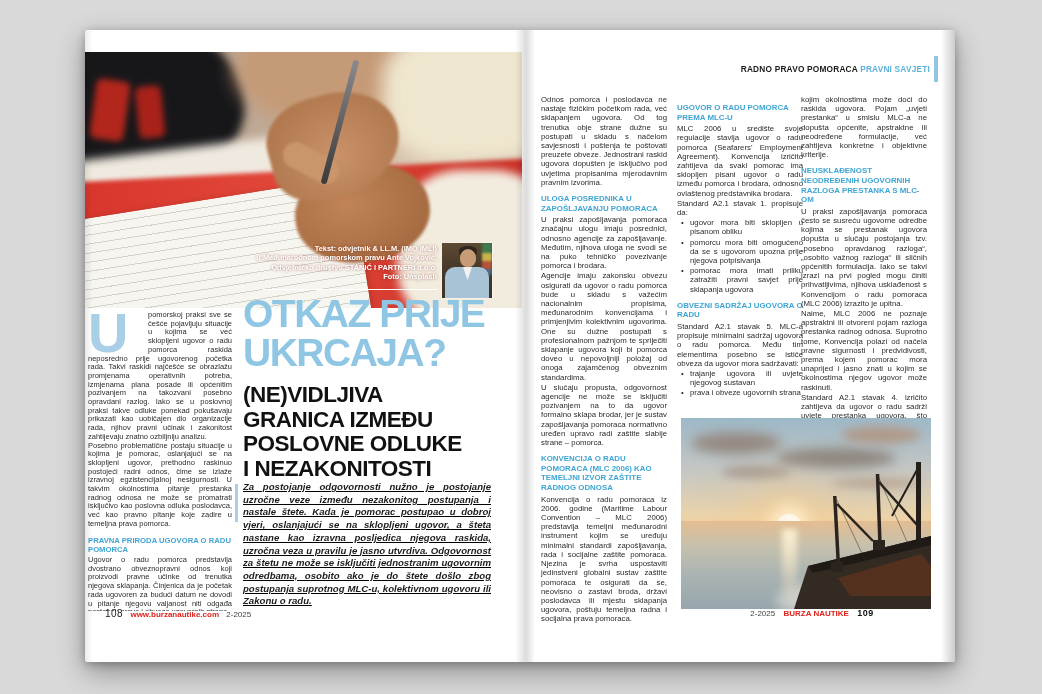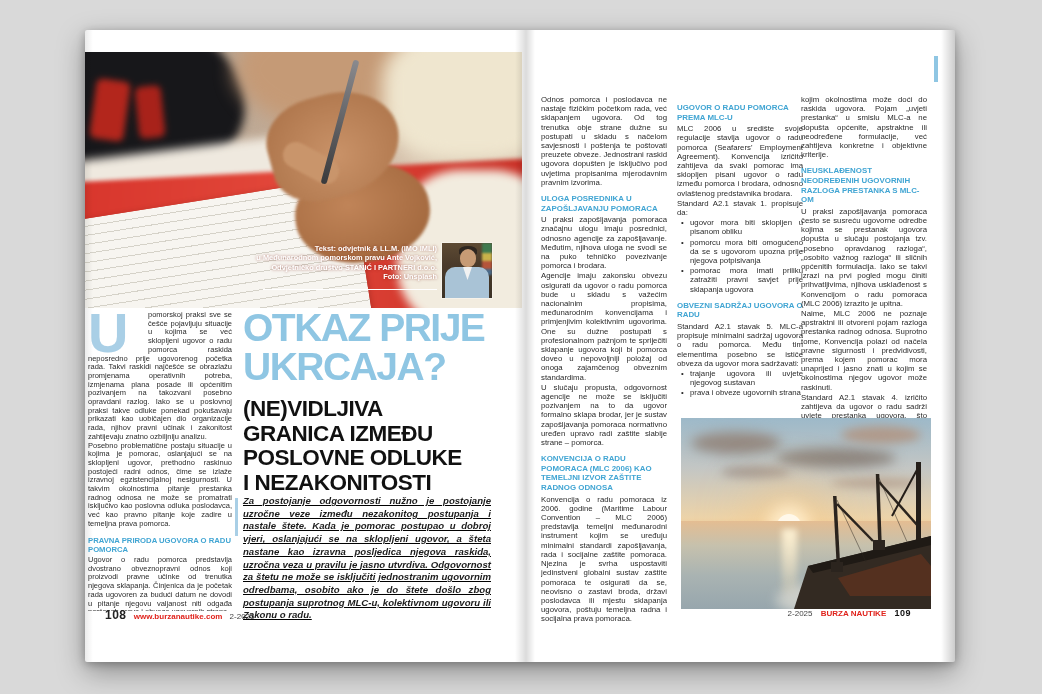--- a/index.html
+++ b/index.html
@@ -54,29 +54,29 @@
   .ap-suit{left:3px;top:24px;width:44px;height:31px;background:#a9c3d6;border-radius:10px 10px 0 0;}
   .ap-shirt{left:21px;top:24px;width:9px;height:13px;background:#f2f2f2;clip-path:polygon(0 0,100% 0,50% 100%);}
 
   
   .lp-colL{position:absolute;left:3px;top:281px;width:144px;height:300px;overflow:hidden;
     font-size:7.5px;line-height:8.7px;color:#2b2b2b;text-align:justify;}
   .lp-colL p{margin:0;}
   .dropcap{float:left;width:56px;height:34px;font-size:56px;line-height:40px;font-weight:bold;color:#a9cfe6;margin:2px 4px 0 0;}
   .lp-h{color:#41a5d3;font-weight:bold;margin:7px 0 2px 0 !important;text-align:left;line-height:9.2px;font-size:7.7px;}
 
-  .lp-colR{position:absolute;left:158px;top:278px;width:268px;}
+  .lp-colR{position:absolute;left:158px;top:264px;width:268px;}
   .headline{color:#8fc6e3;font-weight:bold;font-size:39px;line-height:39px;letter-spacing:-1.5px;margin:0;}
   .subheadline{color:#111111;font-weight:bold;font-size:22.5px;line-height:24.5px;letter-spacing:-0.5px;margin:11px 0 0 0;}
   .lead-wrap{position:relative;margin-top:0;width:248px;text-decoration:underline;}
   .lead-bar{position:absolute;left:-8px;top:3px;width:3px;height:38px;background:#a9cfe6;}
   .lead{font-size:9.6px;line-height:12.7px;font-style:italic;font-weight:bold;color:#1c1c1c;text-align:justify;margin:0;}
 
   .lp-footer{position:absolute;left:20px;top:578px;font-size:8px;color:#222;}
-  .lp-footer .pn{font-weight:bold;font-size:12px;letter-spacing:0.5px;margin-top:8px;}
+  .lp-footer .pn{font-weight:normal;font-size:10px;letter-spacing:0.5px;margin-top:8px;}
   .lp-footer .site{color:#e0231c;font-weight:bold;margin:0 5px;}
   .lp-footer .iss{color:#444;}
 
   
   .kicker{position:absolute;left:445px;top:34px;width:400px;text-align:right;font-size:8.3px;letter-spacing:0.2px;color:#1a1a1a;font-weight:600;}
   .kicker .hl{color:#5bb1d9;font-weight:bold;}
   .kicker-bar{position:absolute;left:849px;top:26px;width:3.5px;height:26px;background:#8fc6e3;}
 
   .rcol{position:absolute;top:65px;width:126px;font-size:7.8px;line-height:9.2px;color:#2b2b2b;text-align:justify;overflow:hidden;}
   .rcol p{margin:0 0 1px 0;}
@@ -100,21 +100,21 @@
   .cl5{left:150px;top:60px;width:90px;height:10px;background:#b9a694;filter:blur(4px);}
   .sun{left:96px;top:96px;width:24px;height:24px;border-radius:50%;background:#fff8ea;
     box-shadow:0 0 16px 9px rgba(255,238,205,0.95),0 0 48px 28px rgba(250,200,130,0.55);}
   .sea{left:0;bottom:0;width:100%;height:46%;
     background:linear-gradient(180deg,#e4bd92 0%,#c6c1ad 28%,#a9b3b2 62%,#97a6ad 100%);}
   .reflection{left:101px;bottom:14px;width:15px;height:66px;filter:blur(3px);
     background:linear-gradient(180deg,rgba(255,243,214,0.95),rgba(255,220,160,0.15));}
   .wake{left:95px;bottom:-6px;width:75px;height:30px;background:rgba(236,231,220,0.6);border-radius:50%;filter:blur(6px);}
   .ship-svg{right:0;bottom:0;width:155px;height:165px;}
 
-  .rp-footer{position:absolute;left:572px;top:578px;width:254px;text-align:right;font-size:8px;color:#333;}
+  .rp-footer{position:absolute;left:600px;top:578px;width:254px;text-align:center;font-size:8px;color:#333;}
   .rp-footer .iss{color:#444;}
   .rp-footer .brand{color:#e0231c;font-weight:bold;margin:0 6px;}
   .rp-footer .pn{font-weight:bold;font-size:9px;color:#111;letter-spacing:0.5px;}
 </style>
 </head>
 <body>
 
 <div class="spread">
 
   <div class="photo-left">
@@ -174,20 +174,24 @@
       <p class="lead">Za postojanje odgovornosti nužno je postojanje uzročne veze između nezakonitog postupanja i nastale štete. Kada je pomorac postupao u dobroj vjeri, oslanjajući se na sklopljeni ugovor, a šteta nastane kao izravna posljedica njegova raskida, uzročna veza u pravilu je jasno utvrdiva. Odgovornost za štetu ne može se isključiti jednostranim ugovornim odredbama, osobito ako je do štete došlo zbog postupanja suprotnog MLC-u, kolektivnom ugovoru ili Zakonu o radu.</p>
     </div>
   </div>
 
   <div class="lp-footer">
     <span class="pn">108</span>
     <span class="site">www.burzanautike.com</span>
     <span class="iss">2-2025</span>
   </div>
 
+  <div class="kicker">
+    <span>RADNO PRAVO POMORACA</span>
+    <span class="hl">PRAVNI SAVJETI</span>
+  </div>
   <div class="kicker-bar"></div>
 
   <div class="rcol col1">
     <p>Odnos pomorca i poslodavca ne nastaje fizičkim početkom rada, već sklapanjem ugovora. Od tog trenutka obje strane dužne su postupati u skladu s načelom savjesnosti i poštenja te poštovati preuzete obveze. Jednostrani raskid ugovora dopušten je isključivo pod uvjetima propisanima mjerodavnim pravnim izvorima.</p>
     <p class="rh">ULOGA POSREDNIKA U ZAPOŠLJAVANJU POMORACA</p>
     <p>U praksi zapošljavanja pomoraca značajnu ulogu imaju posrednici, odnosno agencije za zapošljavanje. Međutim, njihova uloga ne svodi se na puko tehničko povezivanje pomorca i brodara.</p>
     <p>Agencije imaju zakonsku obvezu osigurati da ugovor o radu pomorca bude u skladu s važećim nacionalnim propisima, međunarodnim konvencijama i primjenjivim kolektivnim ugovorima. One su dužne postupati s profesionalnom pažnjom te spriječiti sklapanje ugovora koji bi pomorca doveo u nepovoljniji položaj od onoga zajamčenog obveznim standardima.</p>
     <p>U slučaju propusta, odgovornost agencije ne može se isključiti pozivanjem na to da ugovor formalno sklapa brodar, jer je sustav zapošljavanja pomoraca normativno uređen upravo radi zaštite slabije strane – pomorca.</p>
     <p class="rh">KONVENCIJA O RADU POMORACA (MLC 2006) KAO TEMELJNI IZVOR ZAŠTITE RADNOG ODNOSA</p>
     <p>Konvencija o radu pomoraca iz 2006. godine (Maritime Labour Convention – MLC 2006) predstavlja temeljni međunarodni instrument kojim se uređuju minimalni standardi zapošljavanja, rada i socijalne zaštite pomoraca. Njezina je svrha uspostaviti jedinstveni globalni sustav zaštite pomoraca te osigurati da se, neovisno o zastavi broda, državi poslodavca ili mjestu sklapanja ugovora, poštuju temeljna radna i socijalna prava pomoraca.</p>

